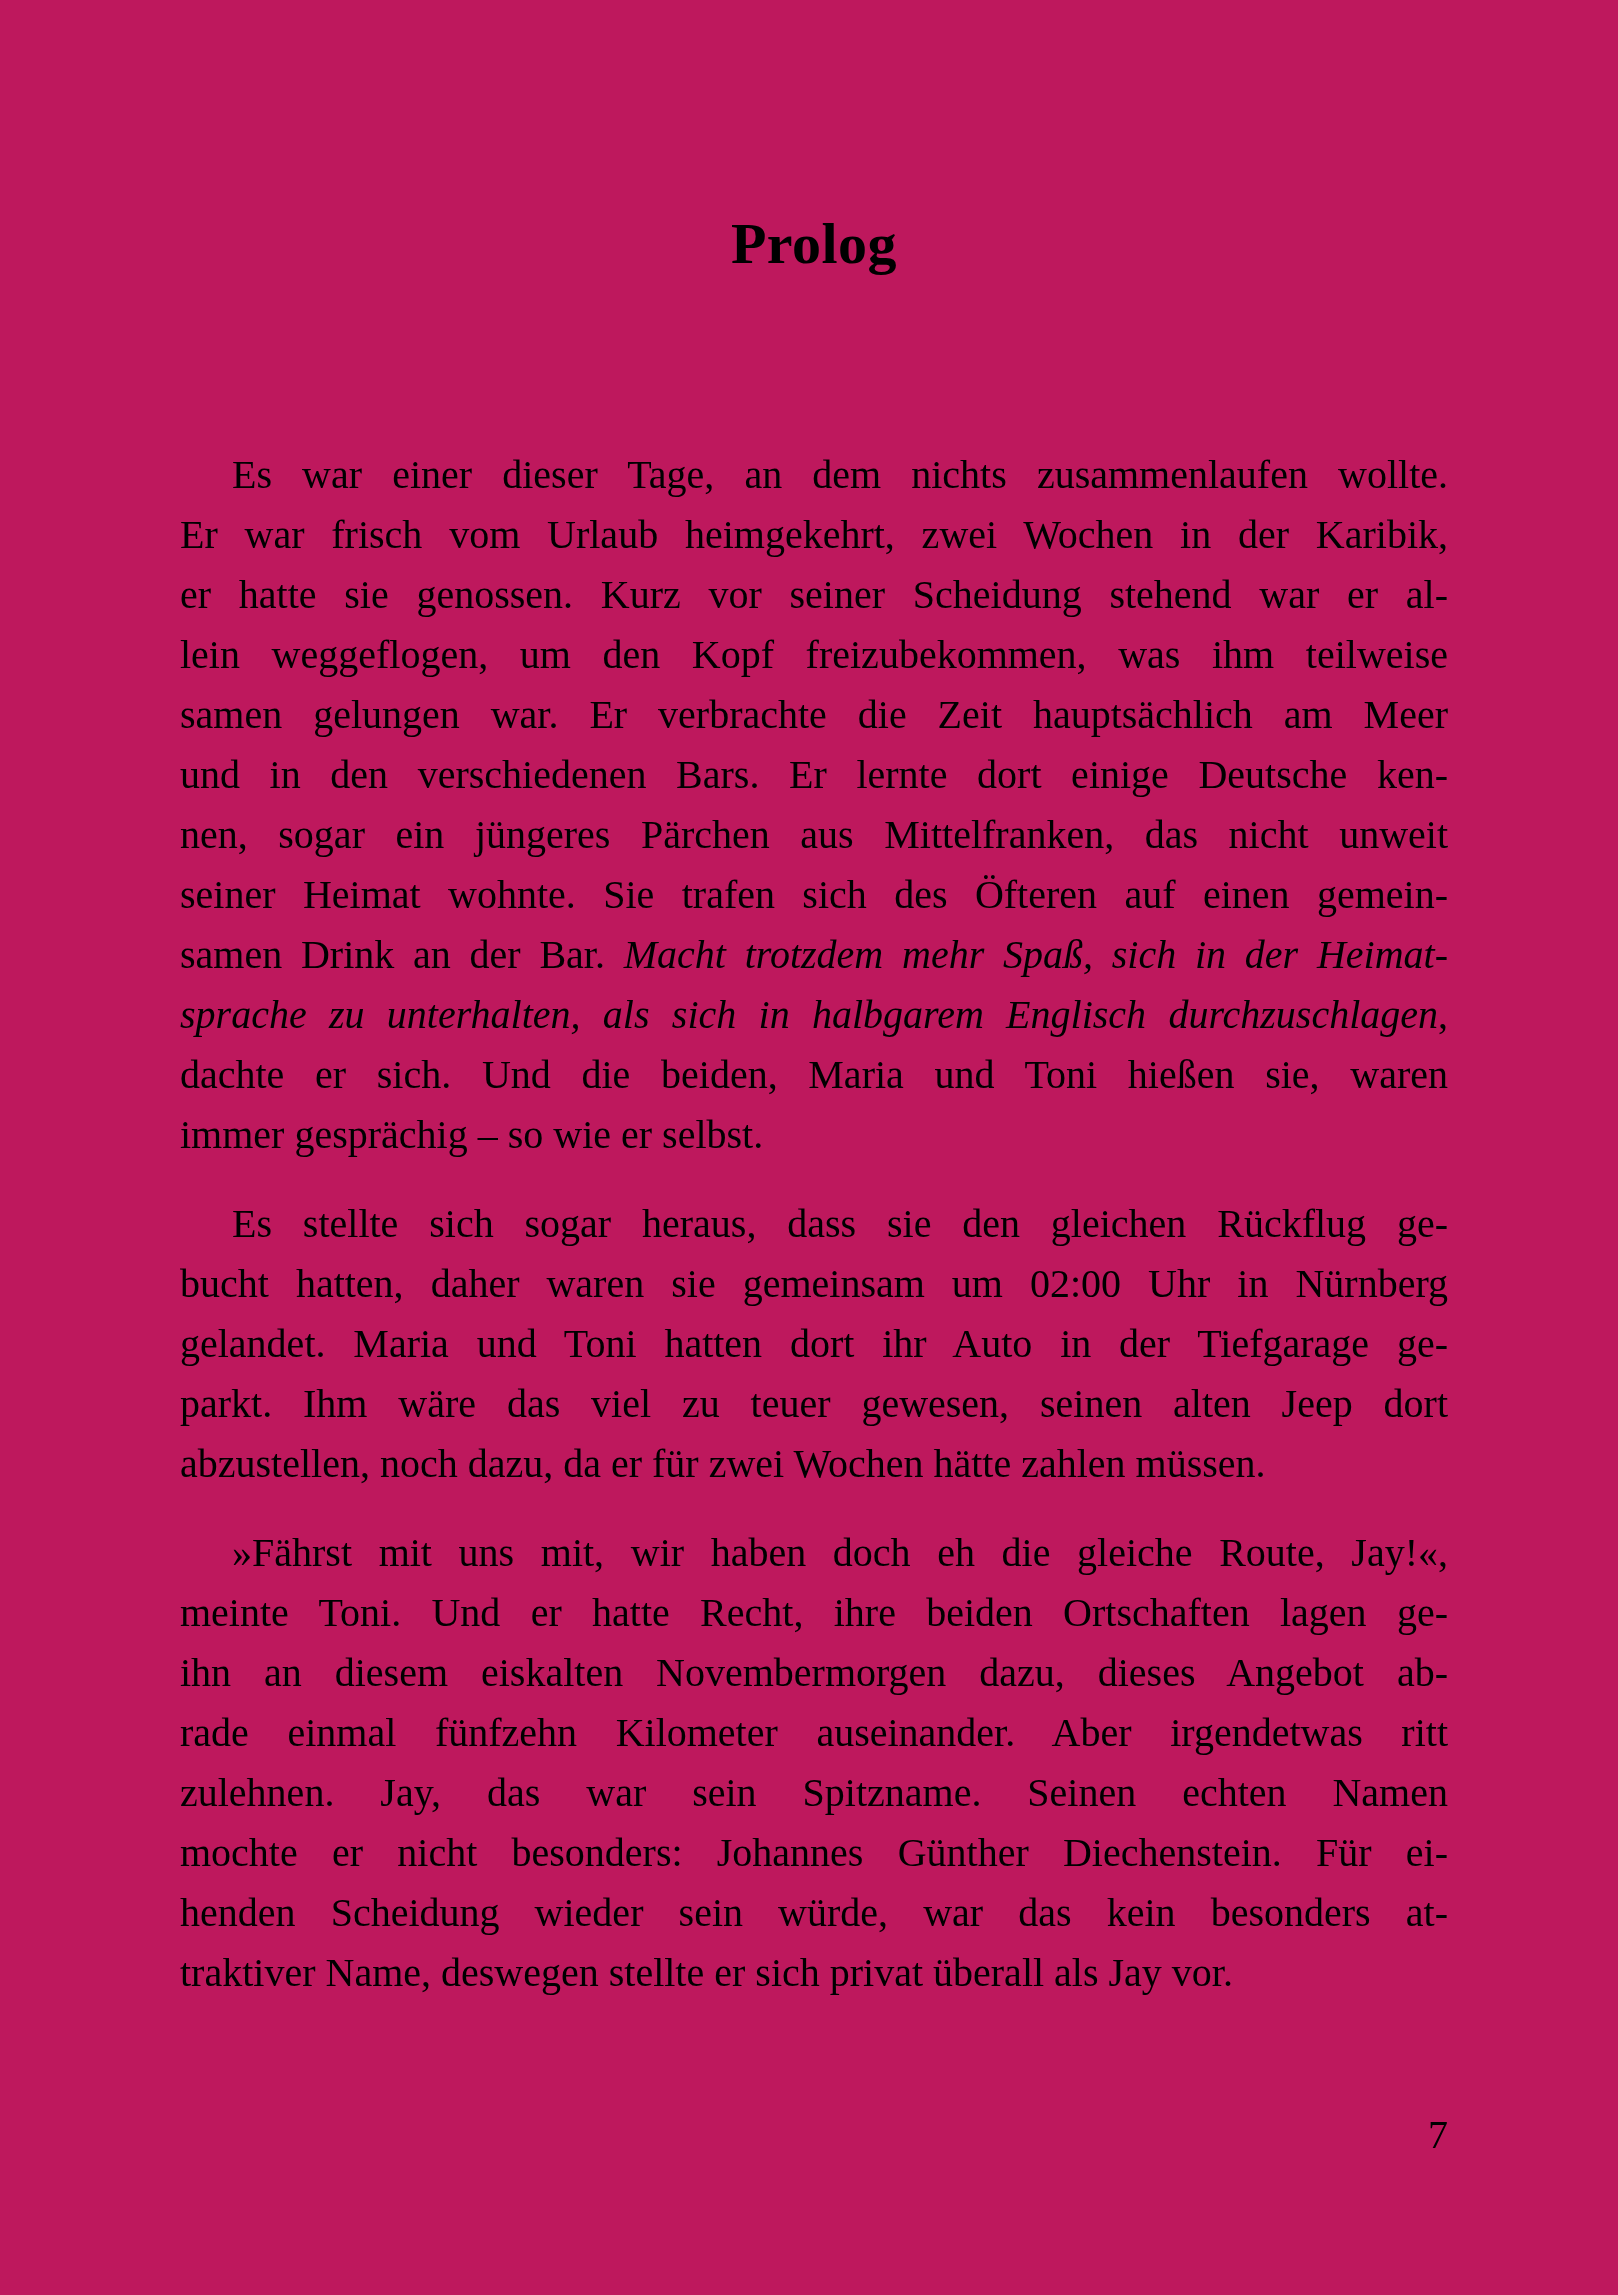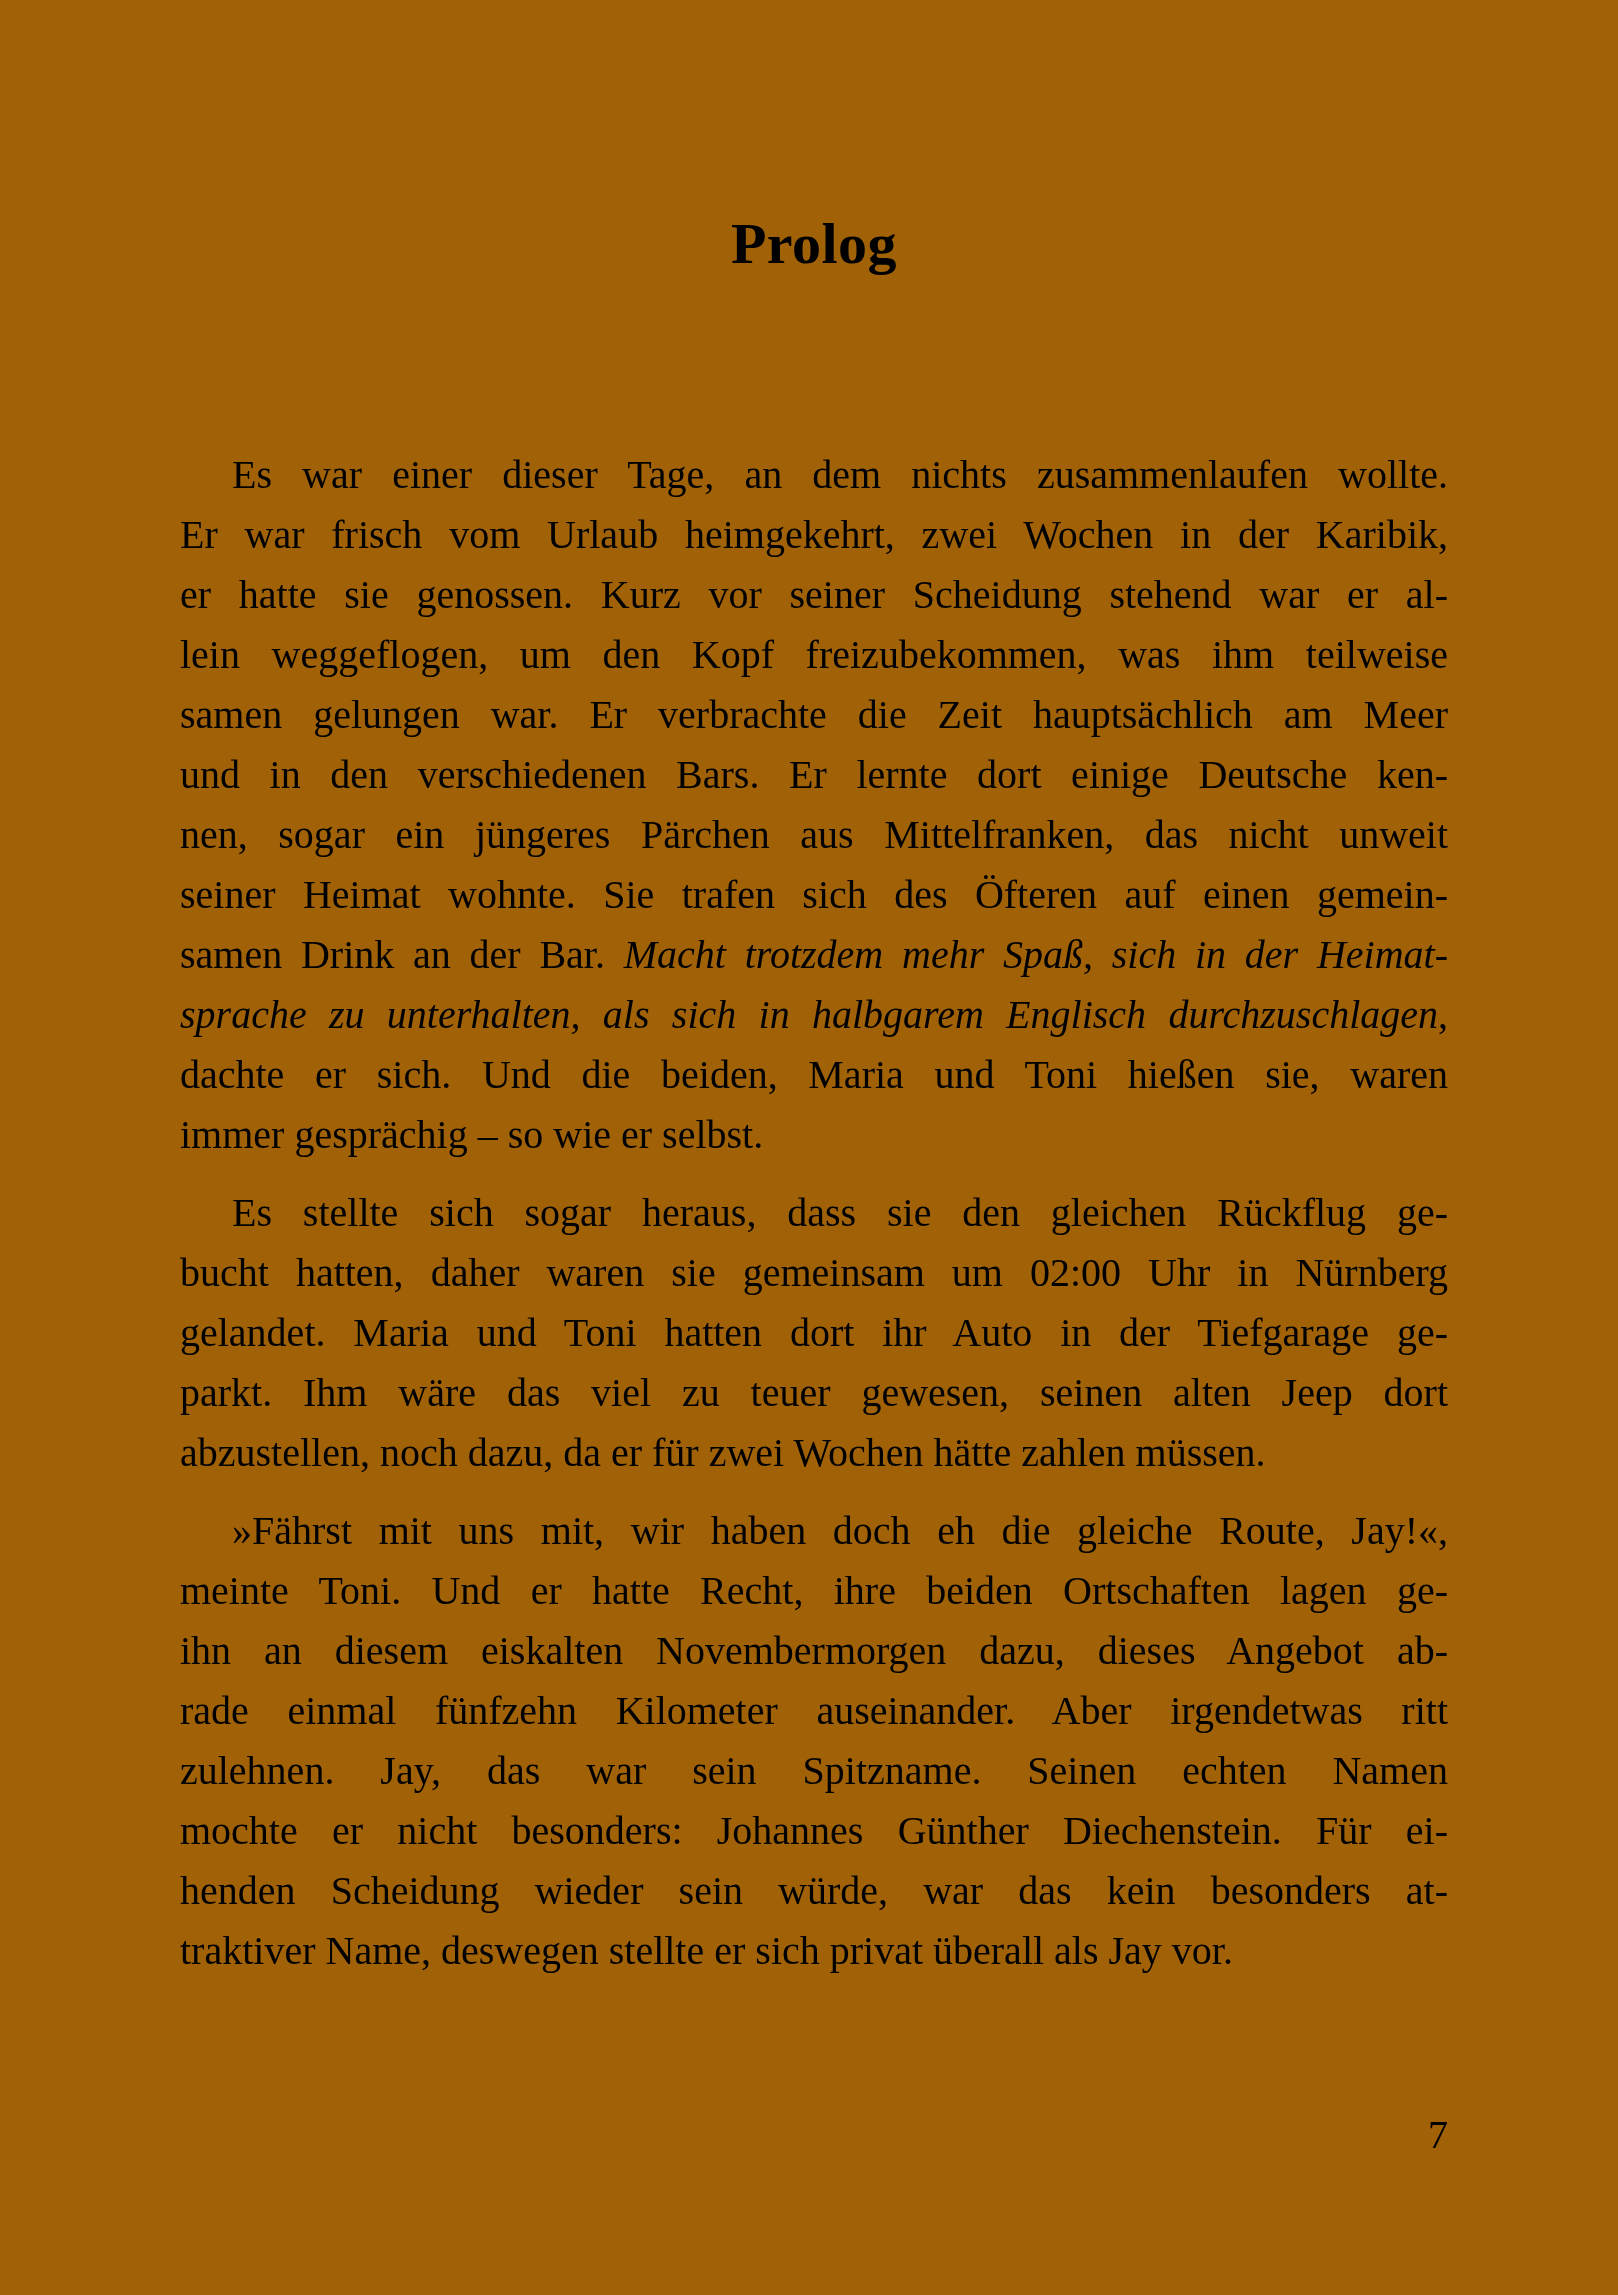--- a/index.html
+++ b/index.html
@@ -11,42 +11,42 @@
     position: relative;
     width: 1618px;
     height: 2295px;
     overflow: hidden;
     font-family: "Liberation Serif", "DejaVu Serif", serif;
     color: #000000;
   }
   .book-page {
     position: absolute;
     inset: 0;
-    background: #a16207;
+    background: #be185d;
   }
   .text-column {
     position: absolute;
     left: 180px;
     top: 0;
     width: 1268px;
   }
   .title {
     margin: 211px 0 167px 0;
     text-align: center;
     font-size: 58px;
     line-height: 1.15;
     font-weight: 700;
     letter-spacing: 0.5px;
   }
   .text-block {
     width: 100%;
     font-family: Liberation Serif, serif;
   }
   .paragraph + .paragraph {
-    margin-top: 18px;
+    margin-top: 29px;
   }
   .line {
     font-size: 40px;
     line-height: 60px;
     white-space: normal;
   }
   .line.justify {
     text-align: justify;
     text-align-last: justify;
   }

